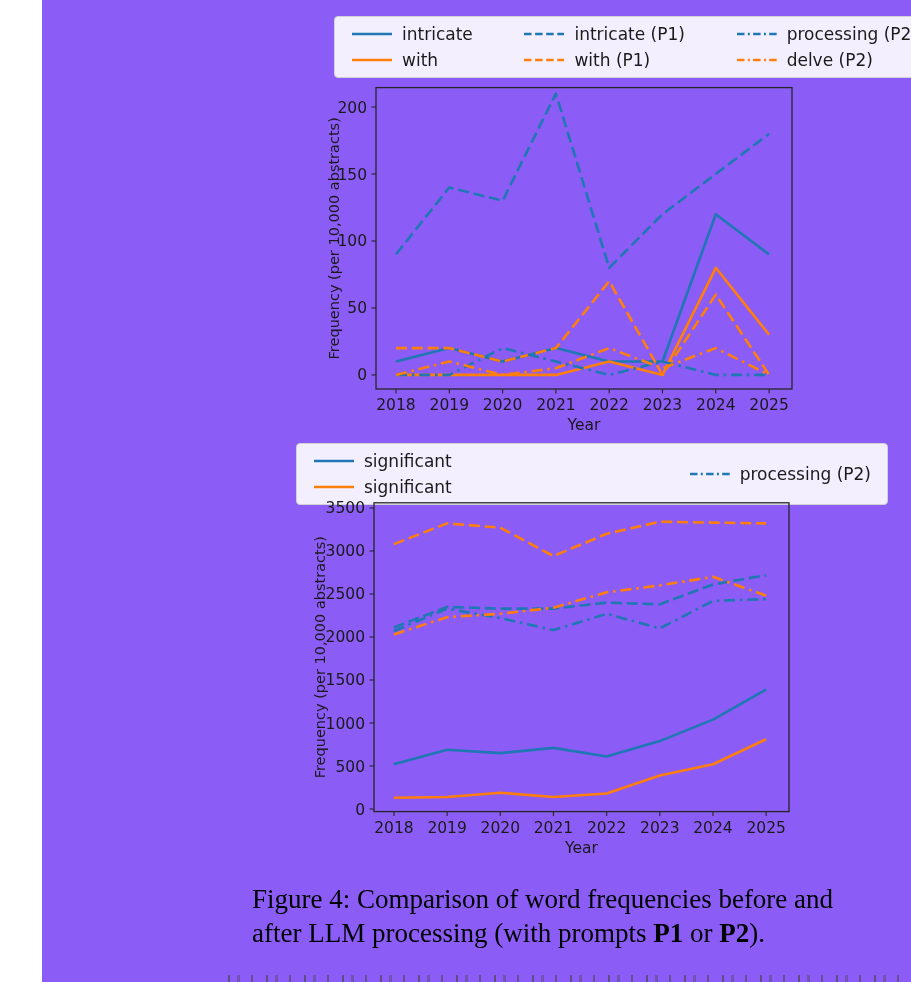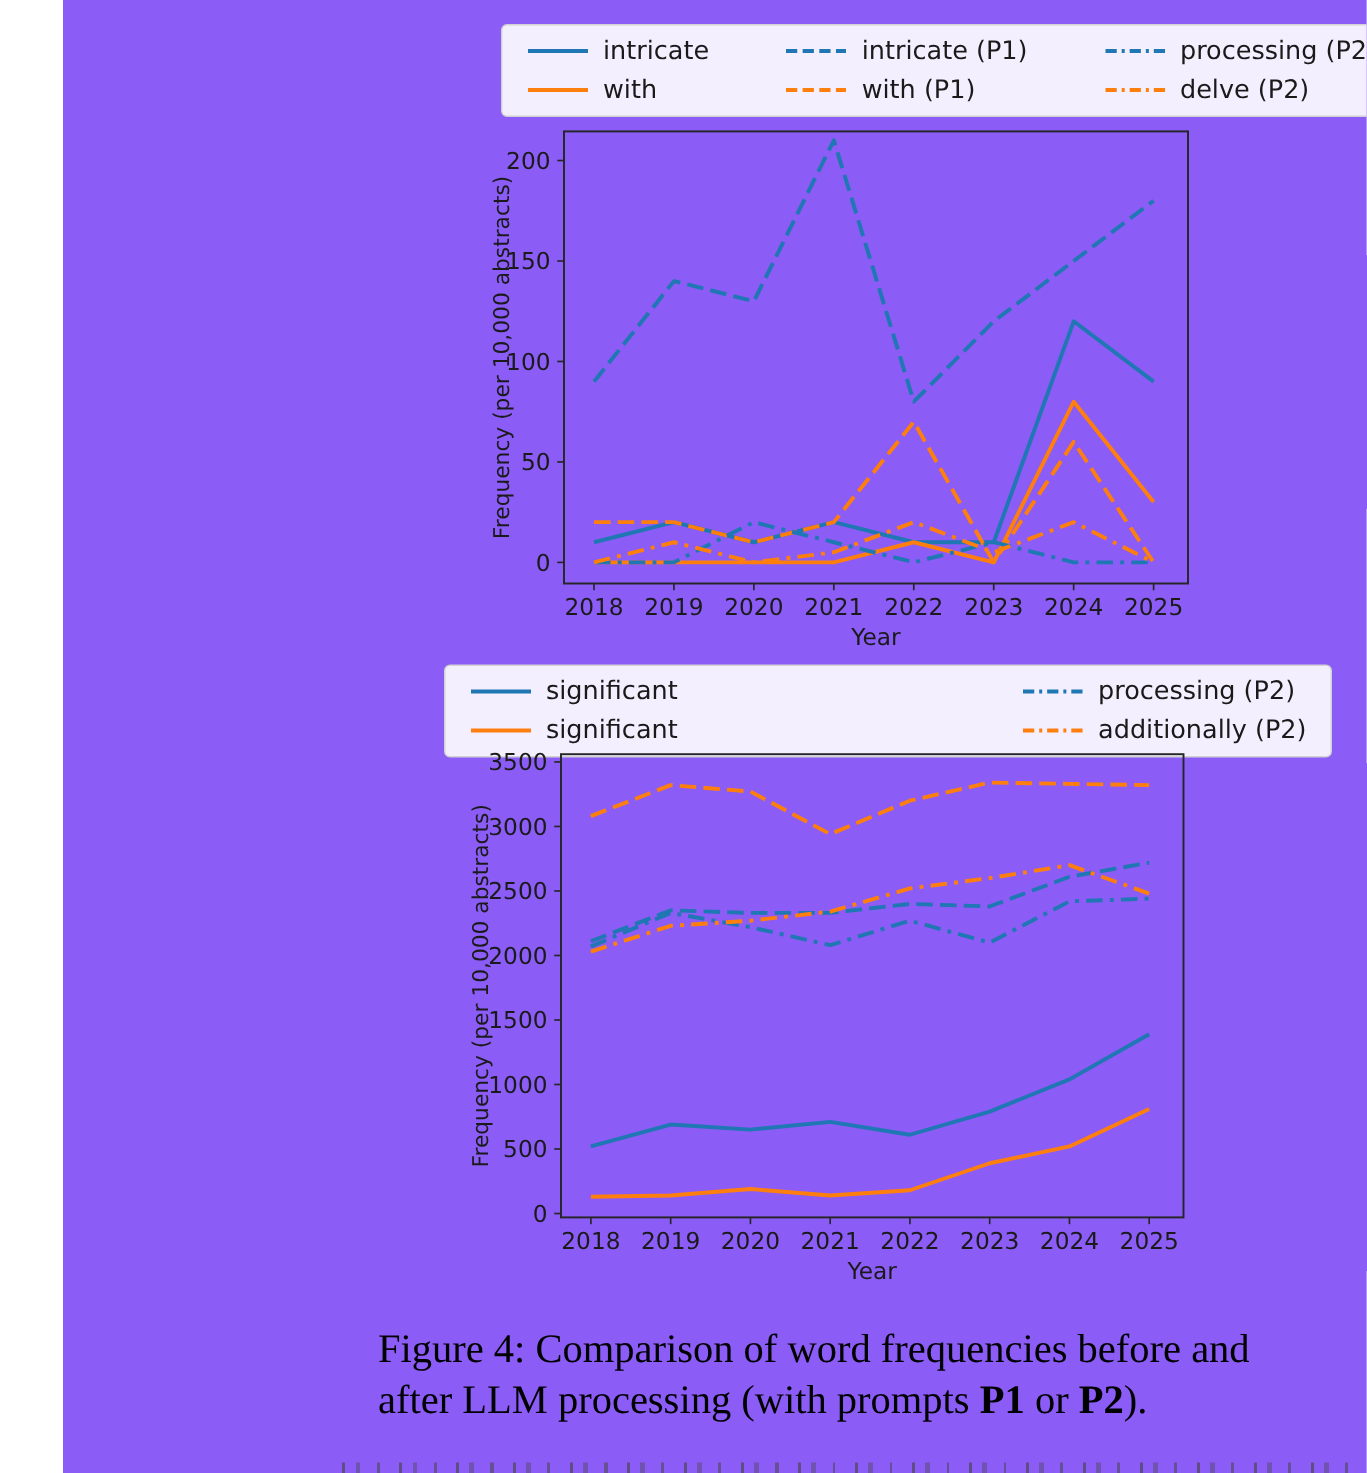--- a/index.html
+++ b/index.html
@@ -89,26 +89,20 @@
           <span class="lg-label">significant</span>
         </div>
       </div>
       <div class="lg-col">
         <div class="lg-item">
           <svg width="42" height="6">
             <line x1="1" y1="3" x2="41" y2="3" stroke="#1f77b4" stroke-width="2.6" stroke-dasharray="7.5 3.3 2 3.3"></line>
           </svg>
           <span class="lg-label">processing (P2)</span>
         </div>
-        <div class="lg-item">
-          <svg width="42" height="6">
-            <line x1="1" y1="3" x2="41" y2="3" stroke="#ff7f0e" stroke-width="2.6" stroke-dasharray="7.5 3.3 2 3.3"></line>
-          </svg>
-          <span class="lg-label">additionally (P2)</span>
-        </div>
       </div>
     </div>
 
   <svg class="charts" width="911" height="982" viewBox="0 0 911 982">
       <g>
         <rect x="334" y="87.6" width="416" height="301.4" fill="none" stroke="#262626" stroke-width="1.3"></rect>
         <line x1="353.987187700192" y1="389" x2="353.987187700192" y2="393.5" stroke="#262626" stroke-width="1.1"></line>
         <text x="353.987187700192" y="410" font-size="15.5" text-anchor="middle">2018</text>
         <line x1="407.28635490070405" y1="389" x2="407.28635490070405" y2="393.5" stroke="#262626" stroke-width="1.1"></line>
         <text x="407.28635490070405" y="410" font-size="15.5" text-anchor="middle">2019</text>

